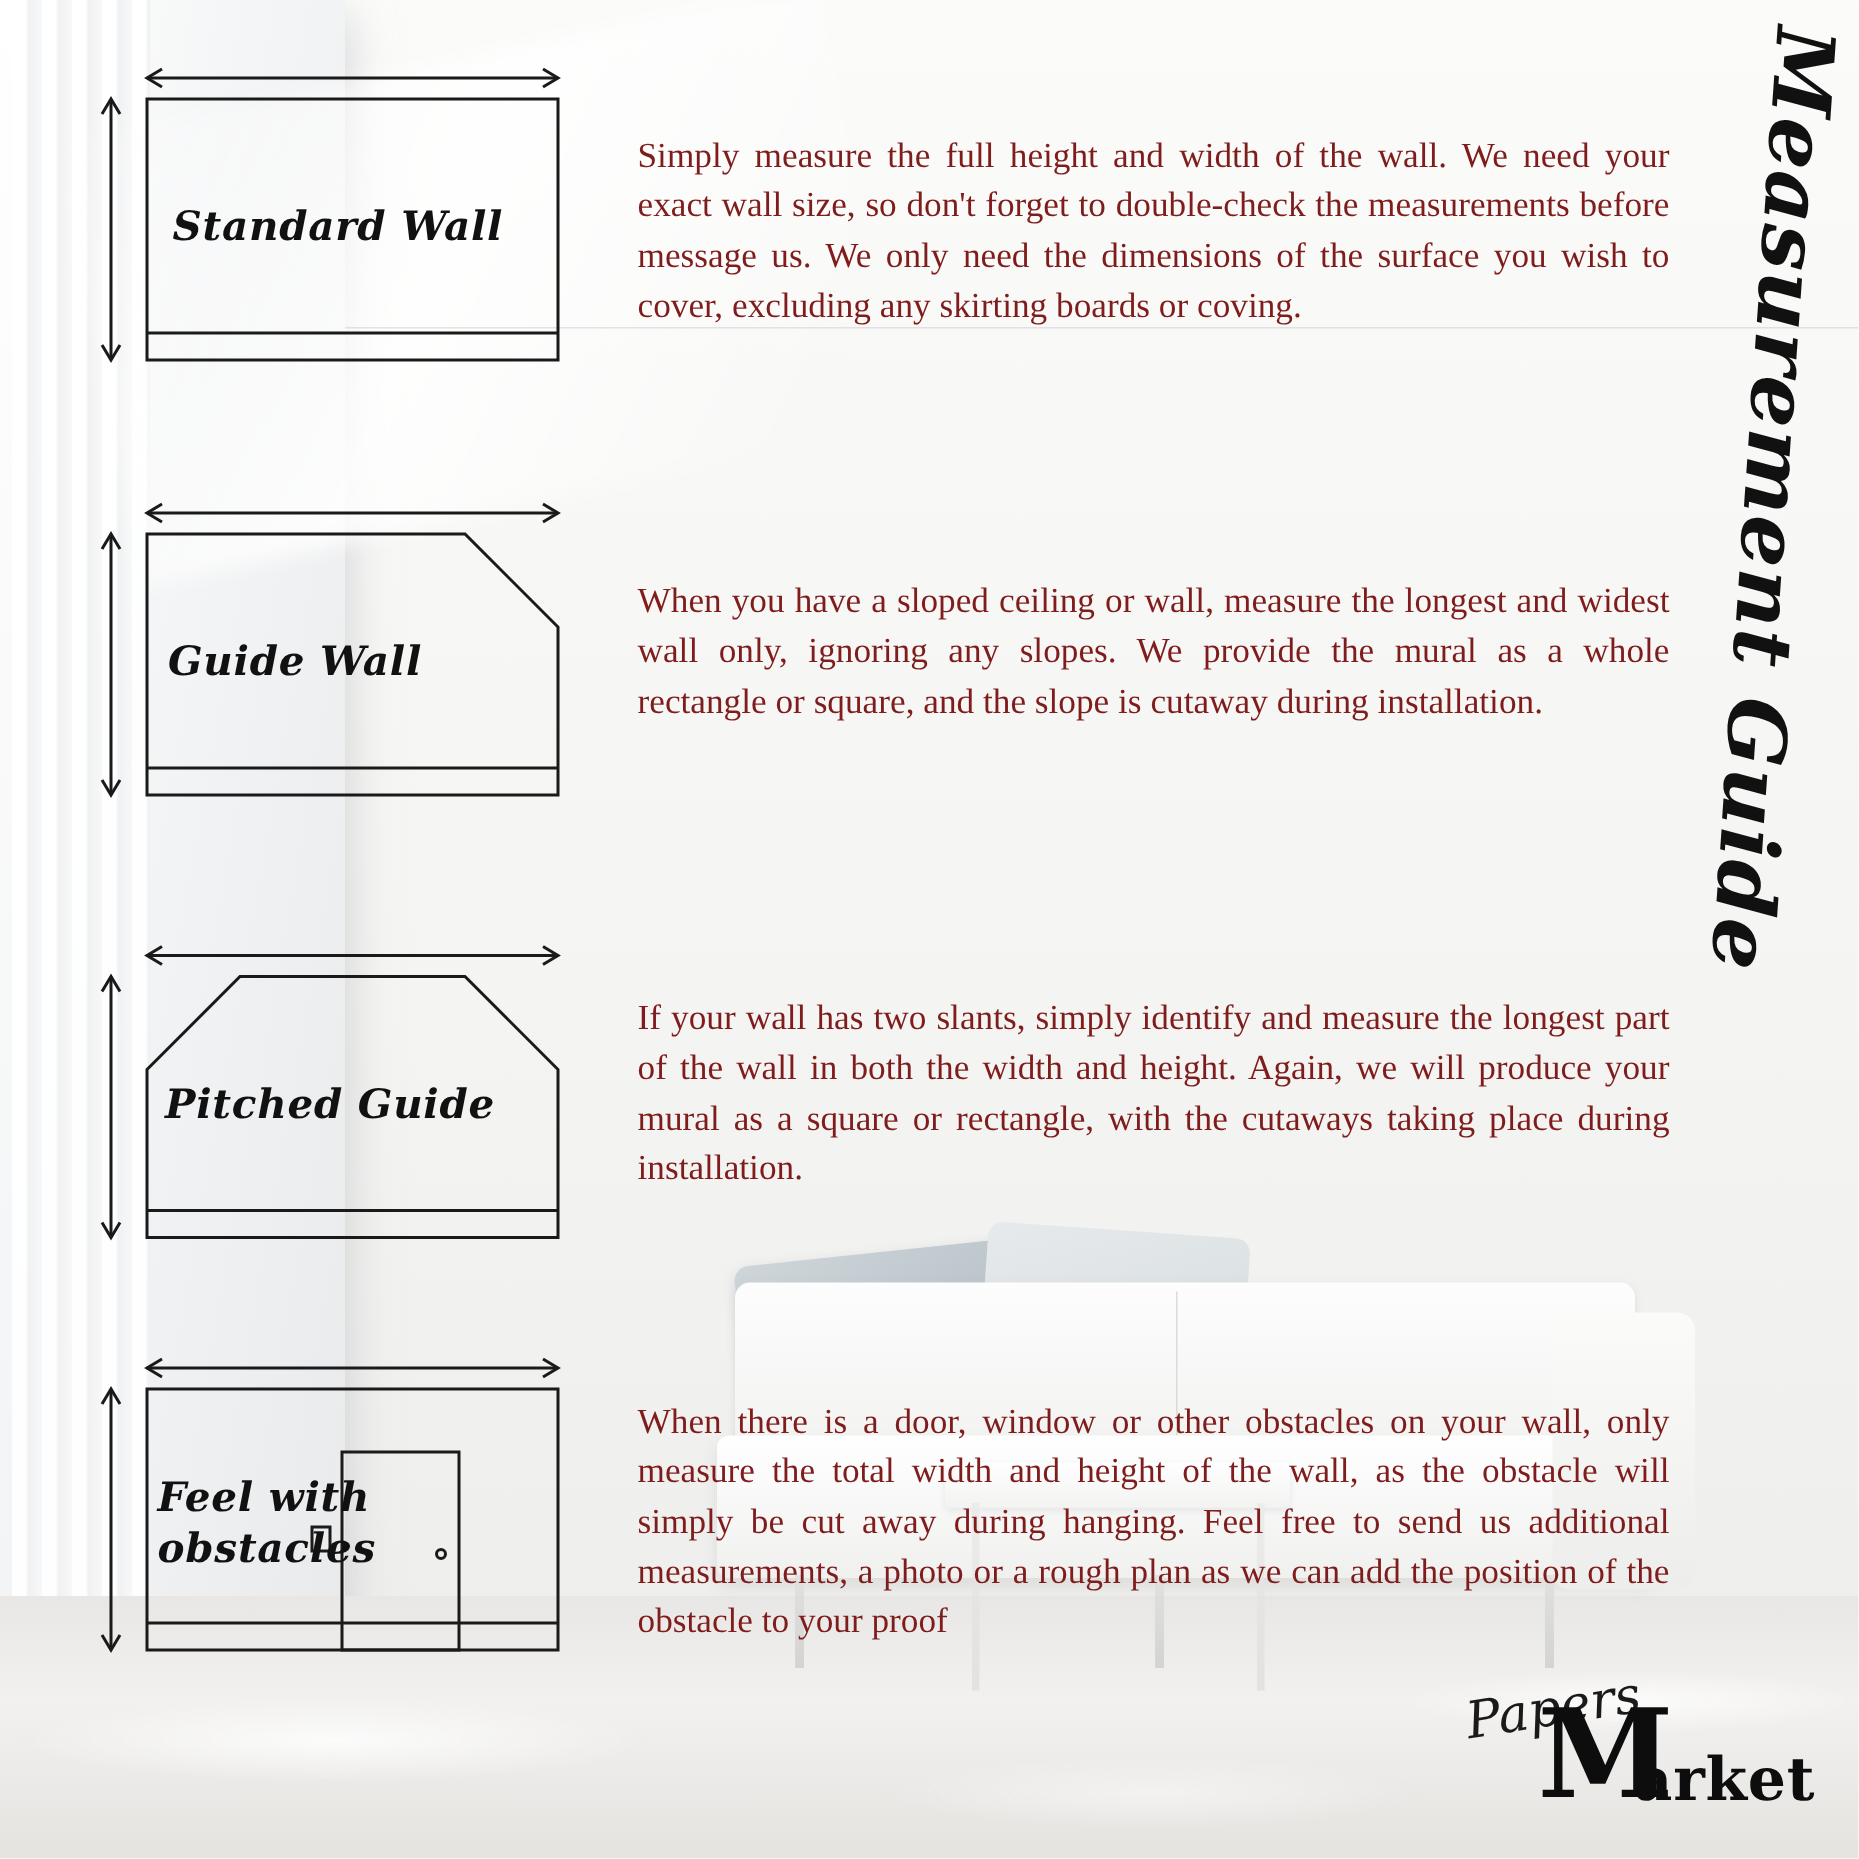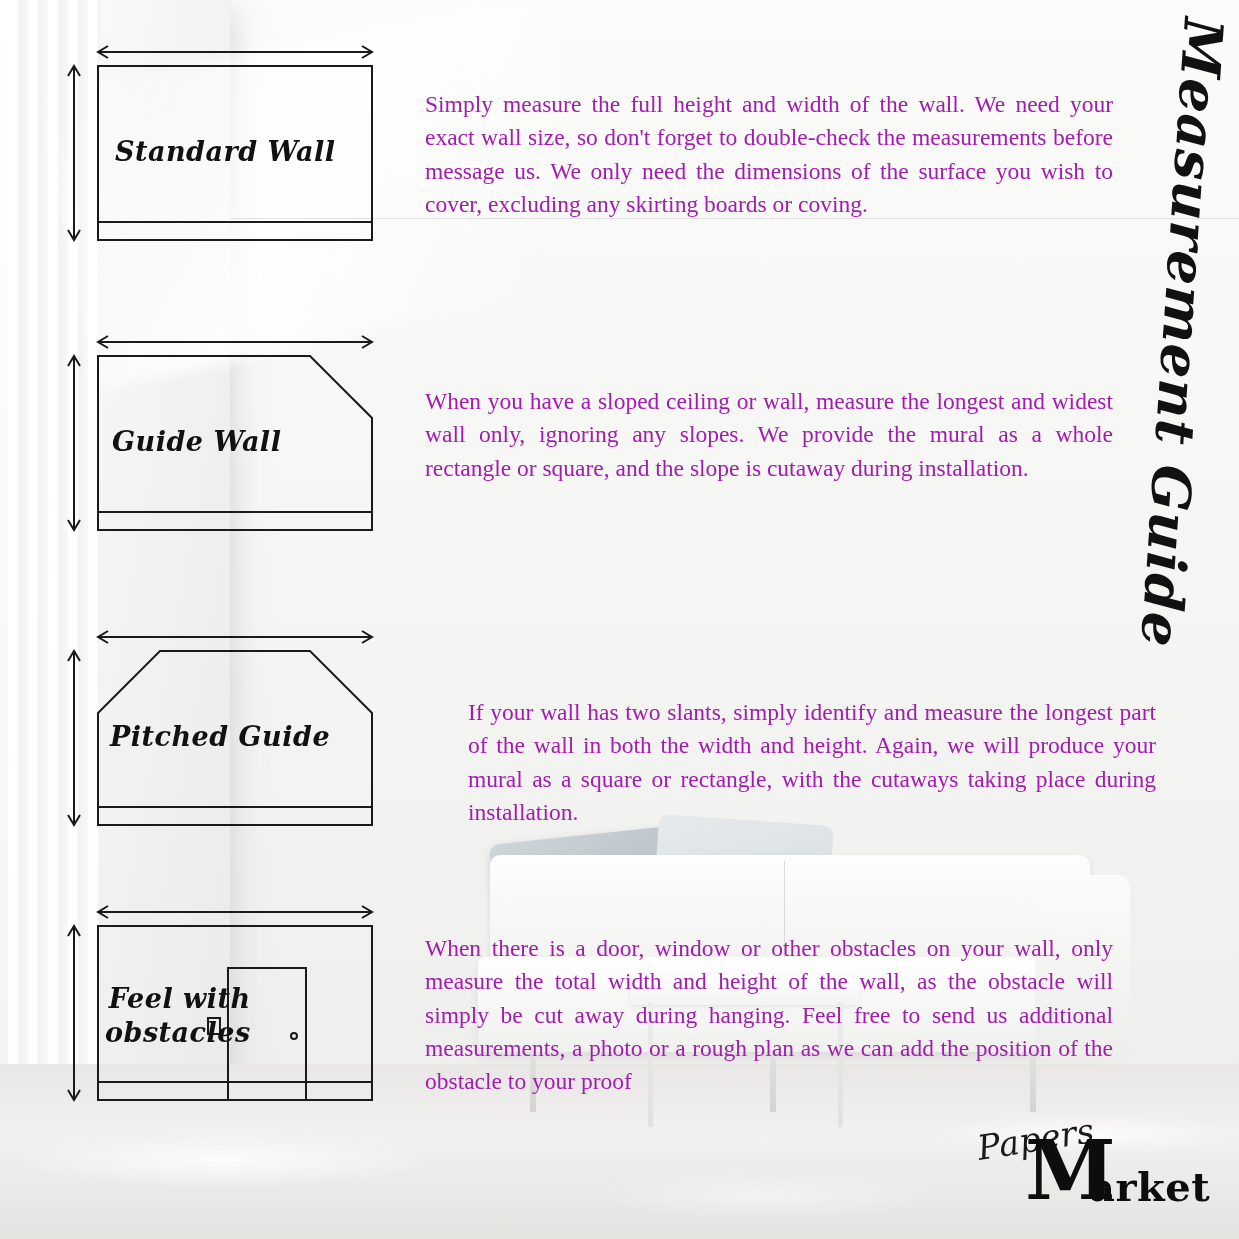--- a/index.html
+++ b/index.html
@@ -185,31 +185,30 @@
   .wall-label {
     position: absolute;
     font-family: "DejaVu Serif", serif;
     font-style: italic;
     font-weight: 700;
     font-size: 27px;
     color: #111;
     letter-spacing: 0.5px;
     line-height: 1.25;
     white-space: pre-line;
-    text-align: right;
   }
 
   .para {
     position: absolute;
     left: 425px;
     width: 688px;
     font-family: "Liberation Serif", serif;
     font-size: 23.5px;
     line-height: 1.42;
-    color: #a21caf;
+    color: #7f1d1d;
     text-align: justify;
   }
 
   
   .logo {
     position: absolute;
     right: 22px;
     bottom: 18px;
     width: 250px;
     height: 110px;
@@ -325,21 +324,21 @@
         <polyline points="302,6 312,12 302,18" fill="none"></polyline>
         <line x1="14" y1="26" x2="14" y2="200"></line>
         <polyline points="8,36 14,26 20,36" fill="none"></polyline>
         <polyline points="8,190 14,200 20,190" fill="none"></polyline>
 
         <polygon points="38,88 100,26 250,26 312,88 312,200 38,200"></polygon>
         <line x1="38" y1="182" x2="312" y2="182"></line>
       </svg>
     </div>
     <div class="wall-label" style="left:110px; top:95px;">Pitched Guide</div>
-    <div class="para" style="top:71px;margin-left:43px;">If your wall has two slants, simply identify and measure the longest part of the wall in both the width and height. Again, we will produce your mural as a square or rectangle, with the cutaways taking place during installation.</div>
+    <div class="para" style="top:38px;">If your wall has two slants, simply identify and measure the longest part of the wall in both the width and height. Again, we will produce your mural as a square or rectangle, with the cutaways taking place during installation.</div>
   </div>
 
   <div class="row" style="top:900px;">
     <div class="diagram">
       <svg width="340" height="230" viewBox="0 0 340 230" fill="none" stroke="#1a1a1a" stroke-width="2">
         <line x1="38" y1="12" x2="312" y2="12"></line>
         <polyline points="48,6 38,12 48,18" fill="none"></polyline>
         <polyline points="302,6 312,12 302,18" fill="none"></polyline>
         <line x1="14" y1="26" x2="14" y2="200"></line>
         <polyline points="8,36 14,26 20,36" fill="none"></polyline>

